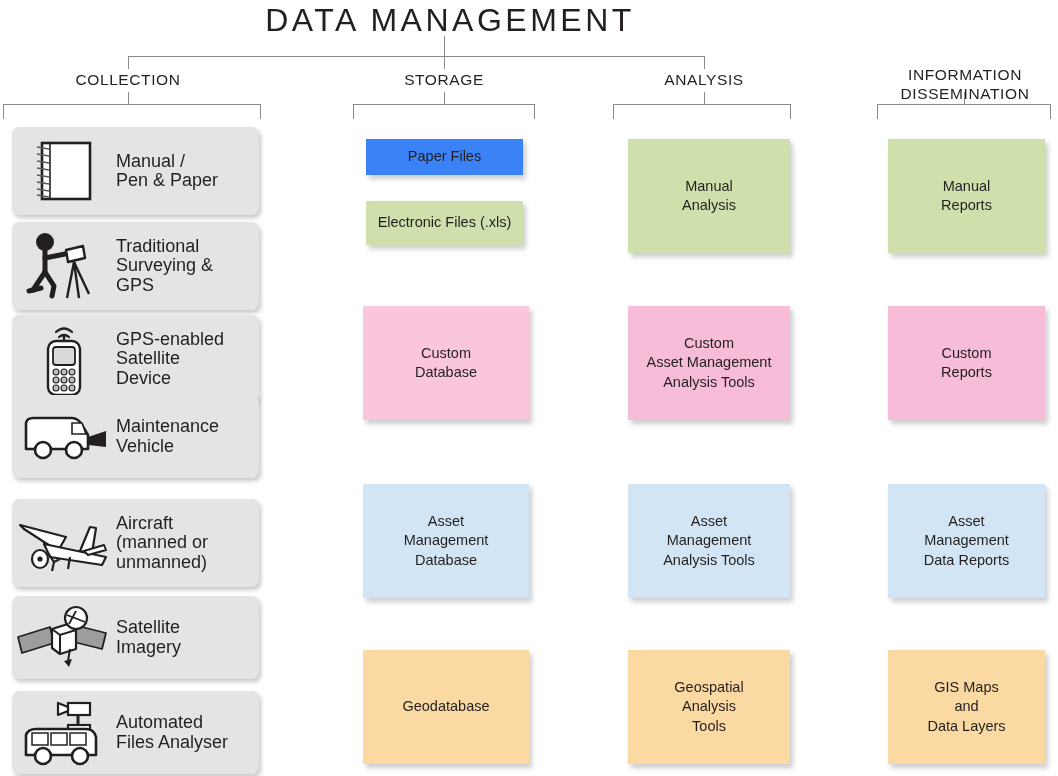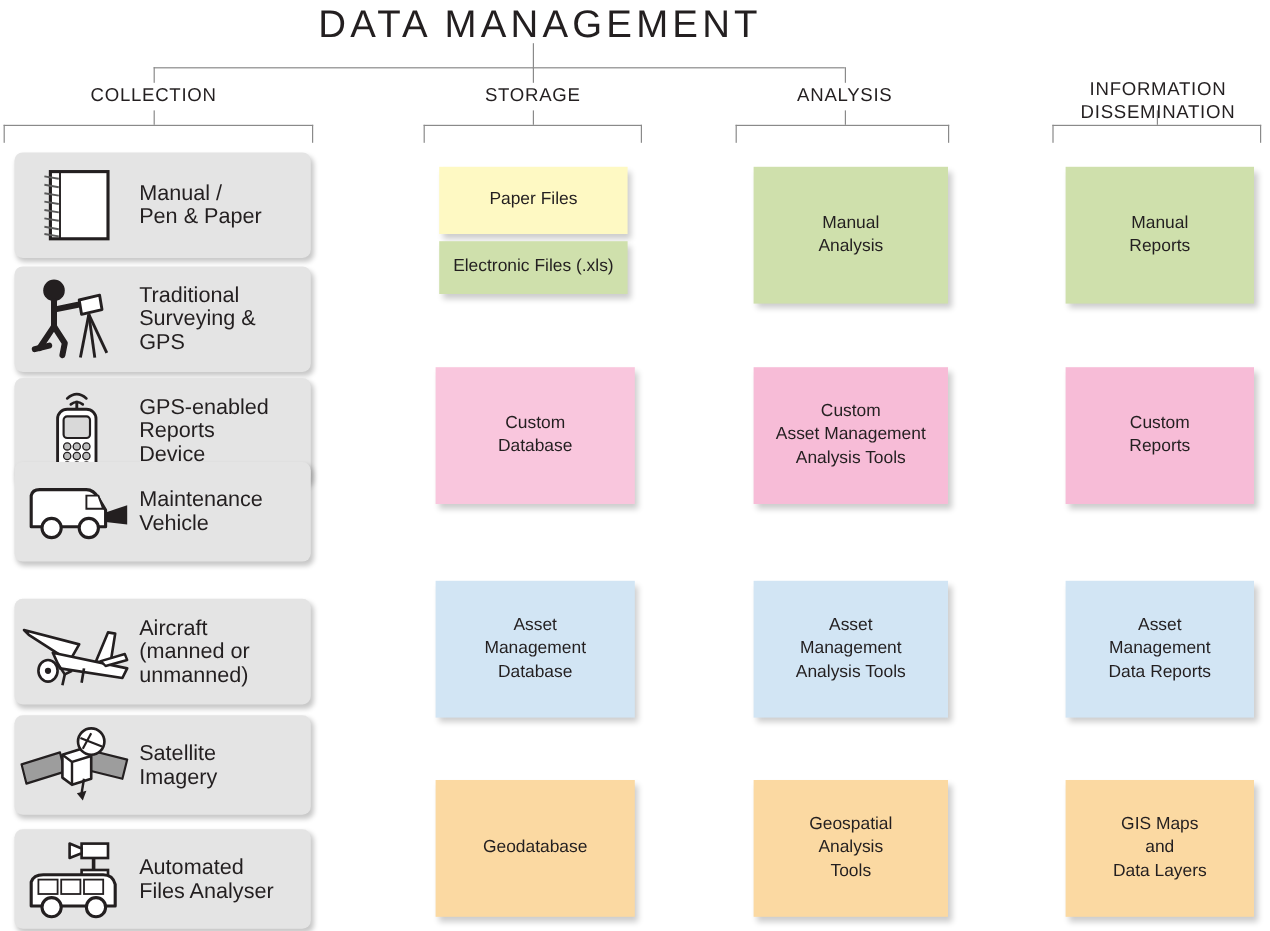--- a/index.html
+++ b/index.html
@@ -182,25 +182,25 @@
           <circle cx="22" cy="60" r="3"></circle>
             <circle cx="30" cy="60" r="3"></circle>
             <circle cx="38" cy="60" r="3"></circle>
           <circle cx="22" cy="68" r="3"></circle>
             <circle cx="30" cy="68" r="3"></circle>
             <circle cx="38" cy="68" r="3"></circle>
         </g>
       </svg>
     </div>
     <div class="card-label" style="white-space:pre-line;">GPS-enabled
-Reports
+Satellite
 Device</div>
   </div>
 
-  <div class="card" style="left:12px; top:385px; width:247px; height:83px;">
+  <div class="card" style="left:12px; top:395px; width:247px; height:83px;">
     <div class="card-icon">
       <svg width="96" height="60" viewBox="0 0 96 60">
         <path d="M10 16 Q11 11 17 11 L56 11 Q62 11 66 18 L72 28 L72 42 L10 42 Z" fill="#fff" stroke="#231f20" stroke-width="2.6" stroke-linejoin="round"></path>
         <path d="M56 16 L66 16 L70 27 L56 27 Z" fill="#fff" stroke="#231f20" stroke-width="1.6"></path>
         <path d="M72 30 L90 24 L90 40 L72 38 Z" fill="#231f20"></path>
         <circle cx="27" cy="43" r="8" fill="#fff" stroke="#231f20" stroke-width="2.6"></circle>
         <circle cx="58" cy="43" r="8" fill="#fff" stroke="#231f20" stroke-width="2.6"></circle>
       </svg>
     </div>
     <div class="card-label" style="white-space:pre-line;">Maintenance
@@ -259,21 +259,21 @@
           <rect x="56" y="36" width="16" height="12"></rect>
         </g>
         <circle cx="29" cy="59" r="8" fill="#fff" stroke="#231f20" stroke-width="2.6"></circle>
         <circle cx="66" cy="59" r="8" fill="#fff" stroke="#231f20" stroke-width="2.6"></circle>
       </svg>
     </div>
     <div class="card-label" style="white-space:pre-line;">Automated
 Files Analyser</div>
   </div>
 
-  <div class="box" style="left:366px; top:139px; width:157px; height:56px; background:#fef9c3;">
+  <div class="box" style="left:366px; top:139px; width:157px; height:36px; background:#3b82f6;">
     <span style="white-space:pre-line;">Paper Files</span>
   </div>
   <div class="box" style="left:366px; top:201px; width:157px; height:44px; background:#cfe0ac;">
     <span style="white-space:pre-line;">Electronic Files (.xls)</span>
   </div>
   <div class="box" style="left:363px; top:306px; width:166px; height:114px; background:#f9c6dd;">
     <span style="white-space:pre-line;">Custom
 Database</span>
   </div>
   <div class="box" style="left:363px; top:484px; width:166px; height:114px; background:#d2e5f4;">

